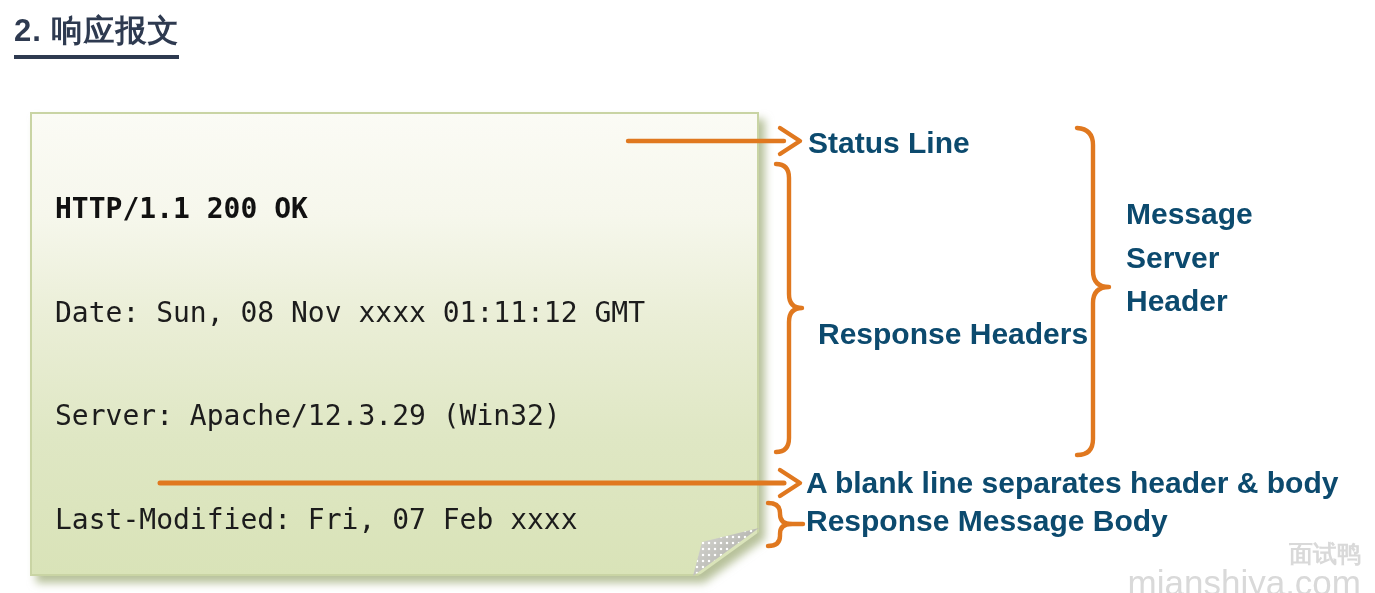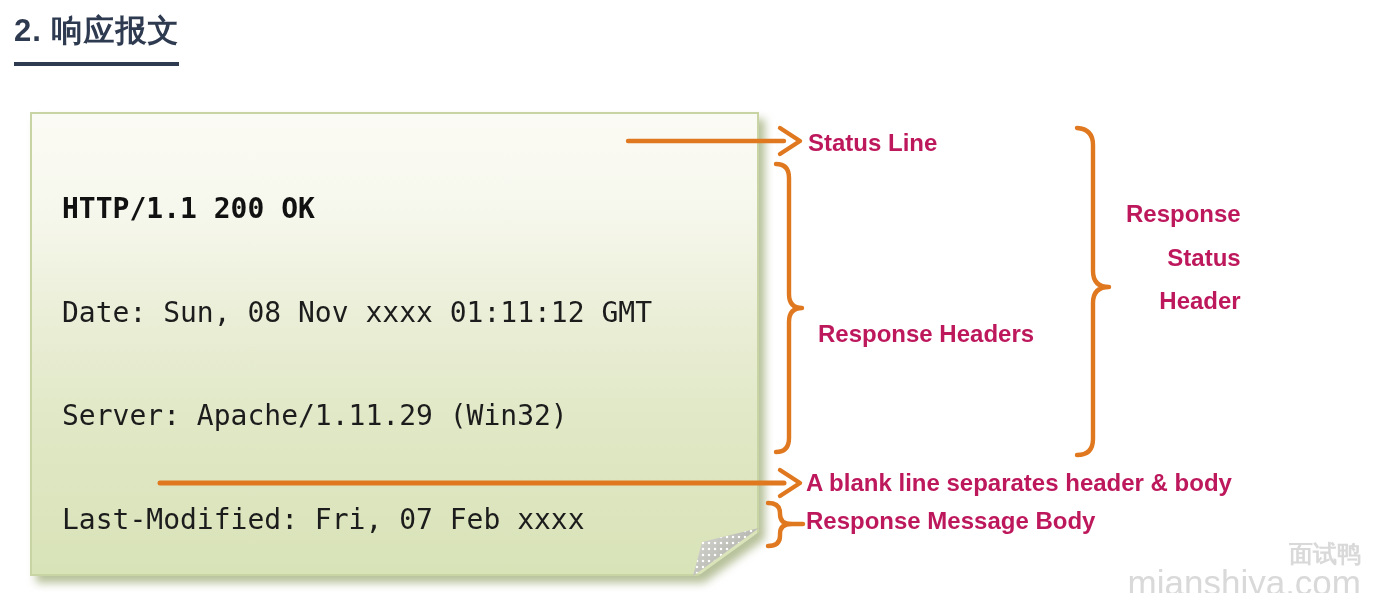--- a/index.html
+++ b/index.html
@@ -8,21 +8,21 @@
     width:1375px;height:593px;
     background:#ffffff;
     overflow:hidden;
     font-family:"Liberation Sans", sans-serif;
   }
   
   .page-title{
     position:absolute;left:14px;top:10px;
     font-size:31px;font-weight:bold;
     color:#2e3a50;
-    padding-bottom:10px;
+    padding-bottom:3px;
     border-bottom:4px solid #2e3a50;
     letter-spacing:1px;
     font-family:"Liberation Sans", sans-serif;
   }
   
   .note-wrap{
     position:absolute;left:30px;top:112px;
     filter:drop-shadow(6px 7px 4px rgba(145,160,100,0.65));
   }
   .note{
@@ -45,37 +45,36 @@
   }
   
   .note-text{
     position:absolute;left:55px;top:124px;
     font-family:"DejaVu Sans Mono","Liberation Mono",monospace;
     font-size:28px;
     color:#1c1c1c;
     white-space:pre;
     z-index:3;
   }
-  .note-line{height:37.7px;line-height:37.7px;margin-left:7px;}
+  .note-line{height:37.7px;line-height:37.7px;}
   .note-line.bold{font-weight:bold;color:#111111;}
   
   .overlay{
     position:absolute;left:0;top:0;width:1375px;height:593px;
     z-index:5;pointer-events:none;
   }
   
   .lbl{
     position:absolute;
     font-family:"Liberation Sans", sans-serif;
-    font-size:24px;font-weight:600;
-    color:#be185d;
+    font-size:30px;font-weight:600;
+    color:#0c4a6e;
     white-space:nowrap;
     z-index:6;
     line-height:34px;
-    text-align:right;
   }
   .lbl-status{left:808px;top:126px;}
   .lbl-headers{left:818px;top:289px;margin-top:28px;}
   .lbl-rmh{left:1126px;top:192px;line-height:43.5px;}
   .lbl-blank{left:806px;top:466px;}
   .lbl-body{left:806px;top:504px;}
   
   .watermark{
     position:absolute;right:14px;top:540px;
     text-align:right;
@@ -96,21 +95,21 @@
 
   <div class="note-wrap">
     <div class="note">
       <div class="fold"></div>
     </div>
   </div>
 
   <div class="note-text">
     <div class="note-line bold">HTTP/1.1 200 OK</div>
     <div class="note-line">Date: Sun, 08 Nov xxxx 01:11:12 GMT</div>
-    <div class="note-line">Server: Apache/1.11.29 (Win32)</div>
+    <div class="note-line">Server: Apache/12.3.29 (Win32)</div>
     <div class="note-line">Last-Modified: Fri, 07 Feb xxxx</div>
     
     
     
     
     
     
     
   </div>
 
@@ -132,22 +131,22 @@
 
     <g>
       <path d="M768,503 Q780,503 780,513 L780,514 Q780,524 791,524 Q780,524 780,534 L780,536 Q780,546 768,546"></path>
       <path d="M791,524 L803,524"></path>
     </g>
   </svg>
 
   <div class="lbl lbl-status">Status Line</div>
   <div class="lbl lbl-headers">Response Headers</div>
   <div class="lbl lbl-rmh">
-    <div>Response</div>
-    <div>Status</div>
+    <div>Message</div>
+    <div>Server</div>
     <div>Header</div>
   </div>
   <div class="lbl lbl-blank">A blank line separates header &amp; body</div>
   <div class="lbl lbl-body">Response Message Body</div>
 
   <div class="watermark">
     <div class="wm1">面试鸭</div>
     <div class="wm2">mianshiya.com</div>
   </div>
 

